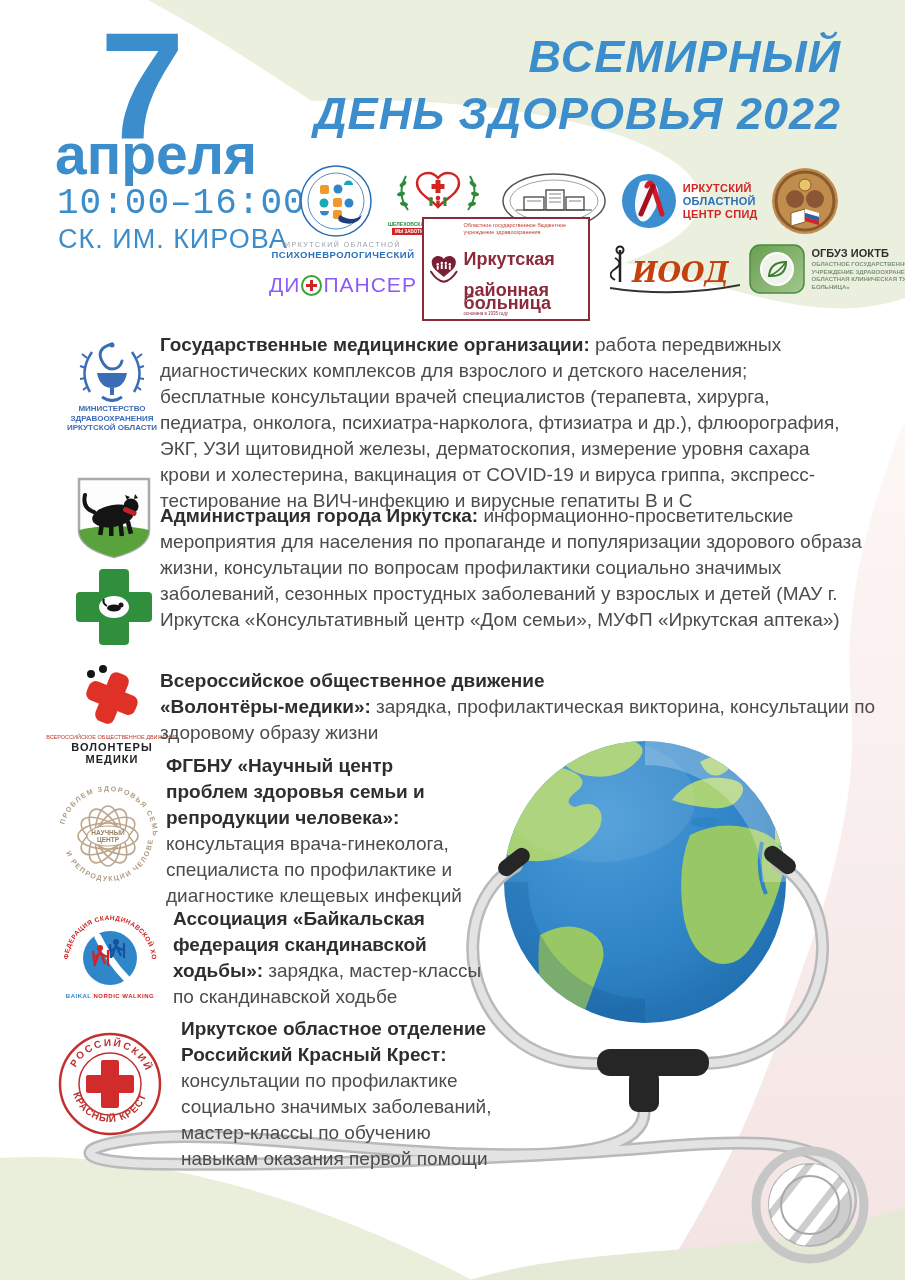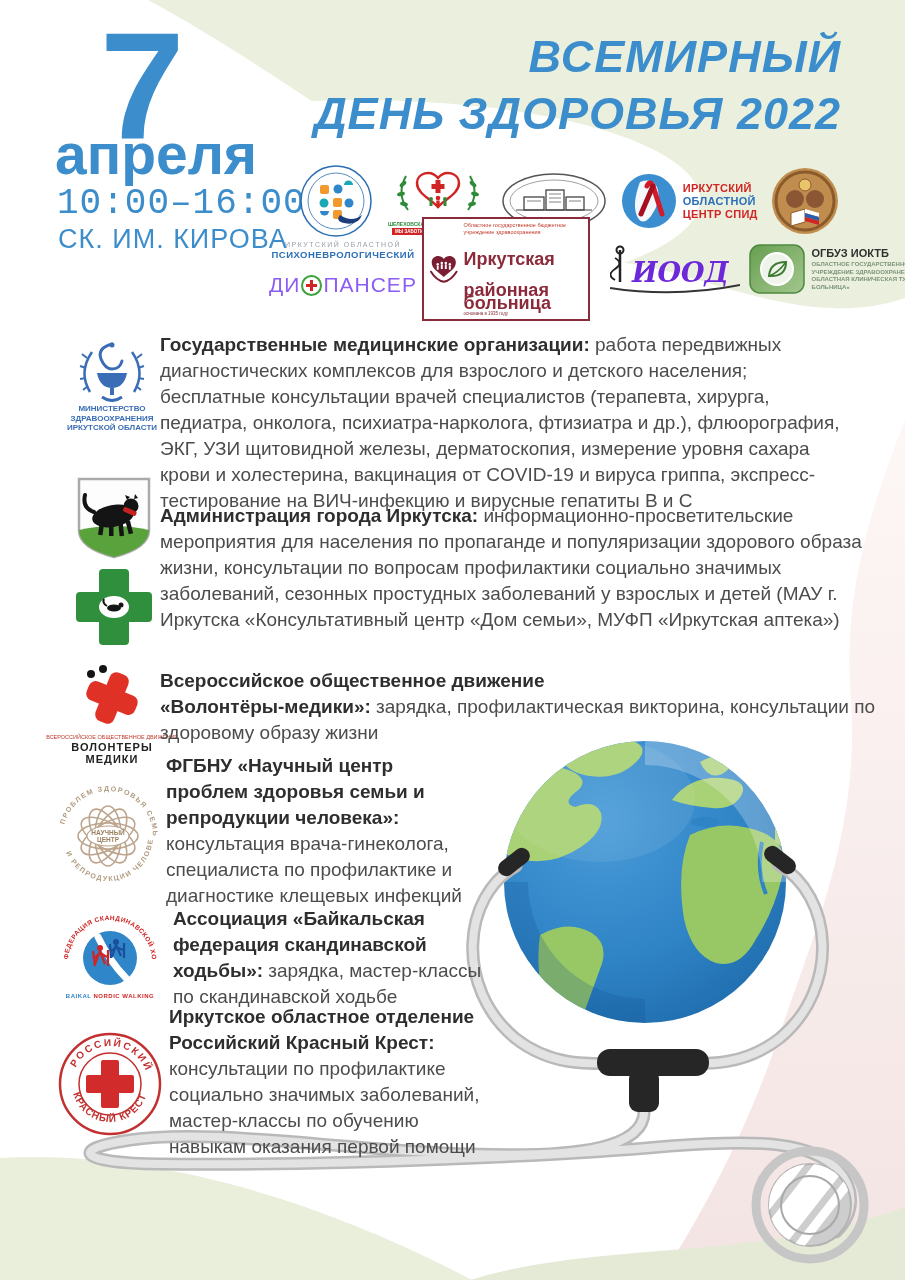--- a/index.html
+++ b/index.html
@@ -34,21 +34,21 @@
   .disp-cross{width:17px;height:17px;border:2px solid #3aa23a;border-radius:50%;position:relative;margin:0 1px;background:#fff;}
   .disp-cross:before,.disp-cross:after{content:"";position:absolute;background:#d12424;}
   .disp-cross:before{left:7px;top:3px;width:3px;height:11px;}
   .disp-cross:after{left:3px;top:7px;width:11px;height:3px;}
   .rb{flex-direction:row;border:2px solid #8b2a3a;padding:3px 5px;gap:5px;background:#fff;}
   .rb-col{display:flex;flex-direction:column;}
   .rb-small{font-size:5.5px;line-height:6.5px;color:#c0392b;width:105px;}
   .rb-name{font-size:18px;line-height:13px;font-weight:700;color:#8b2a3a;margin-top:18px;}
   .rb-founded{font-size:4.5px;color:#8b2a3a;margin-top:1px;}
   .iood{flex-direction:row;align-items:flex-end;gap:2px;position:relative;padding-bottom:8px;}
-  .iood-word{font-family:"DejaVu Serif",serif;font-style:italic;font-weight:700;font-size:27px;color:#6d28d9;line-height:27px;}
+  .iood-word{font-family:"DejaVu Serif",serif;font-style:italic;font-weight:700;font-size:27px;color:#c2410c;line-height:27px;}
   .iood-swoosh{position:absolute;left:0;bottom:0;}
   .ioktb{flex-direction:row;gap:7px;align-items:center;}
   .ioktb-title{font-size:11px;font-weight:700;color:#2f2f2f;}
   .ioktb-small{font-size:6px;line-height:7.5px;color:#7b9478;font-weight:700;width:150px;margin-top:2px;}
 
   
   .sec-text{position:absolute;font-size:19px;line-height:26px;color:#4c4c4c;z-index:2;}
   .sec-text b{color:#2e2e2e;}
   .icon-box{position:absolute;z-index:2;display:flex;flex-direction:column;align-items:center;}
   .mz-cap{font-size:8px;line-height:9.5px;font-weight:700;color:#3a6db5;text-align:center;margin-top:2px;white-space:nowrap;}
@@ -409,15 +409,15 @@
         <path id="rc-bot" d="M 16,54 A 38,38 0 0 0 92,54"></path>
       </defs>
       <circle cx="54" cy="54" r="50" fill="#fff" stroke="#c23030" stroke-width="2.5"></circle>
       <circle cx="54" cy="54" r="31" fill="none" stroke="#c23030" stroke-width="1.5"></circle>
       <text font-size="10" fill="#c23030" font-weight="bold" letter-spacing="2"><textPath href="#rc-top" startOffset="14%">РОССИЙСКИЙ</textPath></text>
       <text font-size="10" fill="#c23030" font-weight="bold" letter-spacing="1"><textPath href="#rc-bot" startOffset="8%">КРАСНЫЙ КРЕСТ</textPath></text>
       <rect x="45" y="30" width="18" height="48" rx="2" fill="#d12b2b"></rect>
       <rect x="30" y="45" width="48" height="18" rx="2" fill="#d12b2b"></rect>
     </svg>
   </div>
-  <p class="sec-text" style="left:165px;top:1000px;width:312px;margin:4px;"><b>Иркутское областное отделение Российский Красный Крест:</b><span> консультации по профилактике социально значимых заболеваний, мастер-классы по обучению навыкам оказания первой помощи</span></p>
+  <p class="sec-text" style="left:165px;top:1000px;width:312px;margin:16px;"><b>Иркутское областное отделение Российский Красный Крест:</b><span> консультации по профилактике социально значимых заболеваний, мастер-классы по обучению навыкам оказания первой помощи</span></p>
 
 </div>
 
 </body></html>

